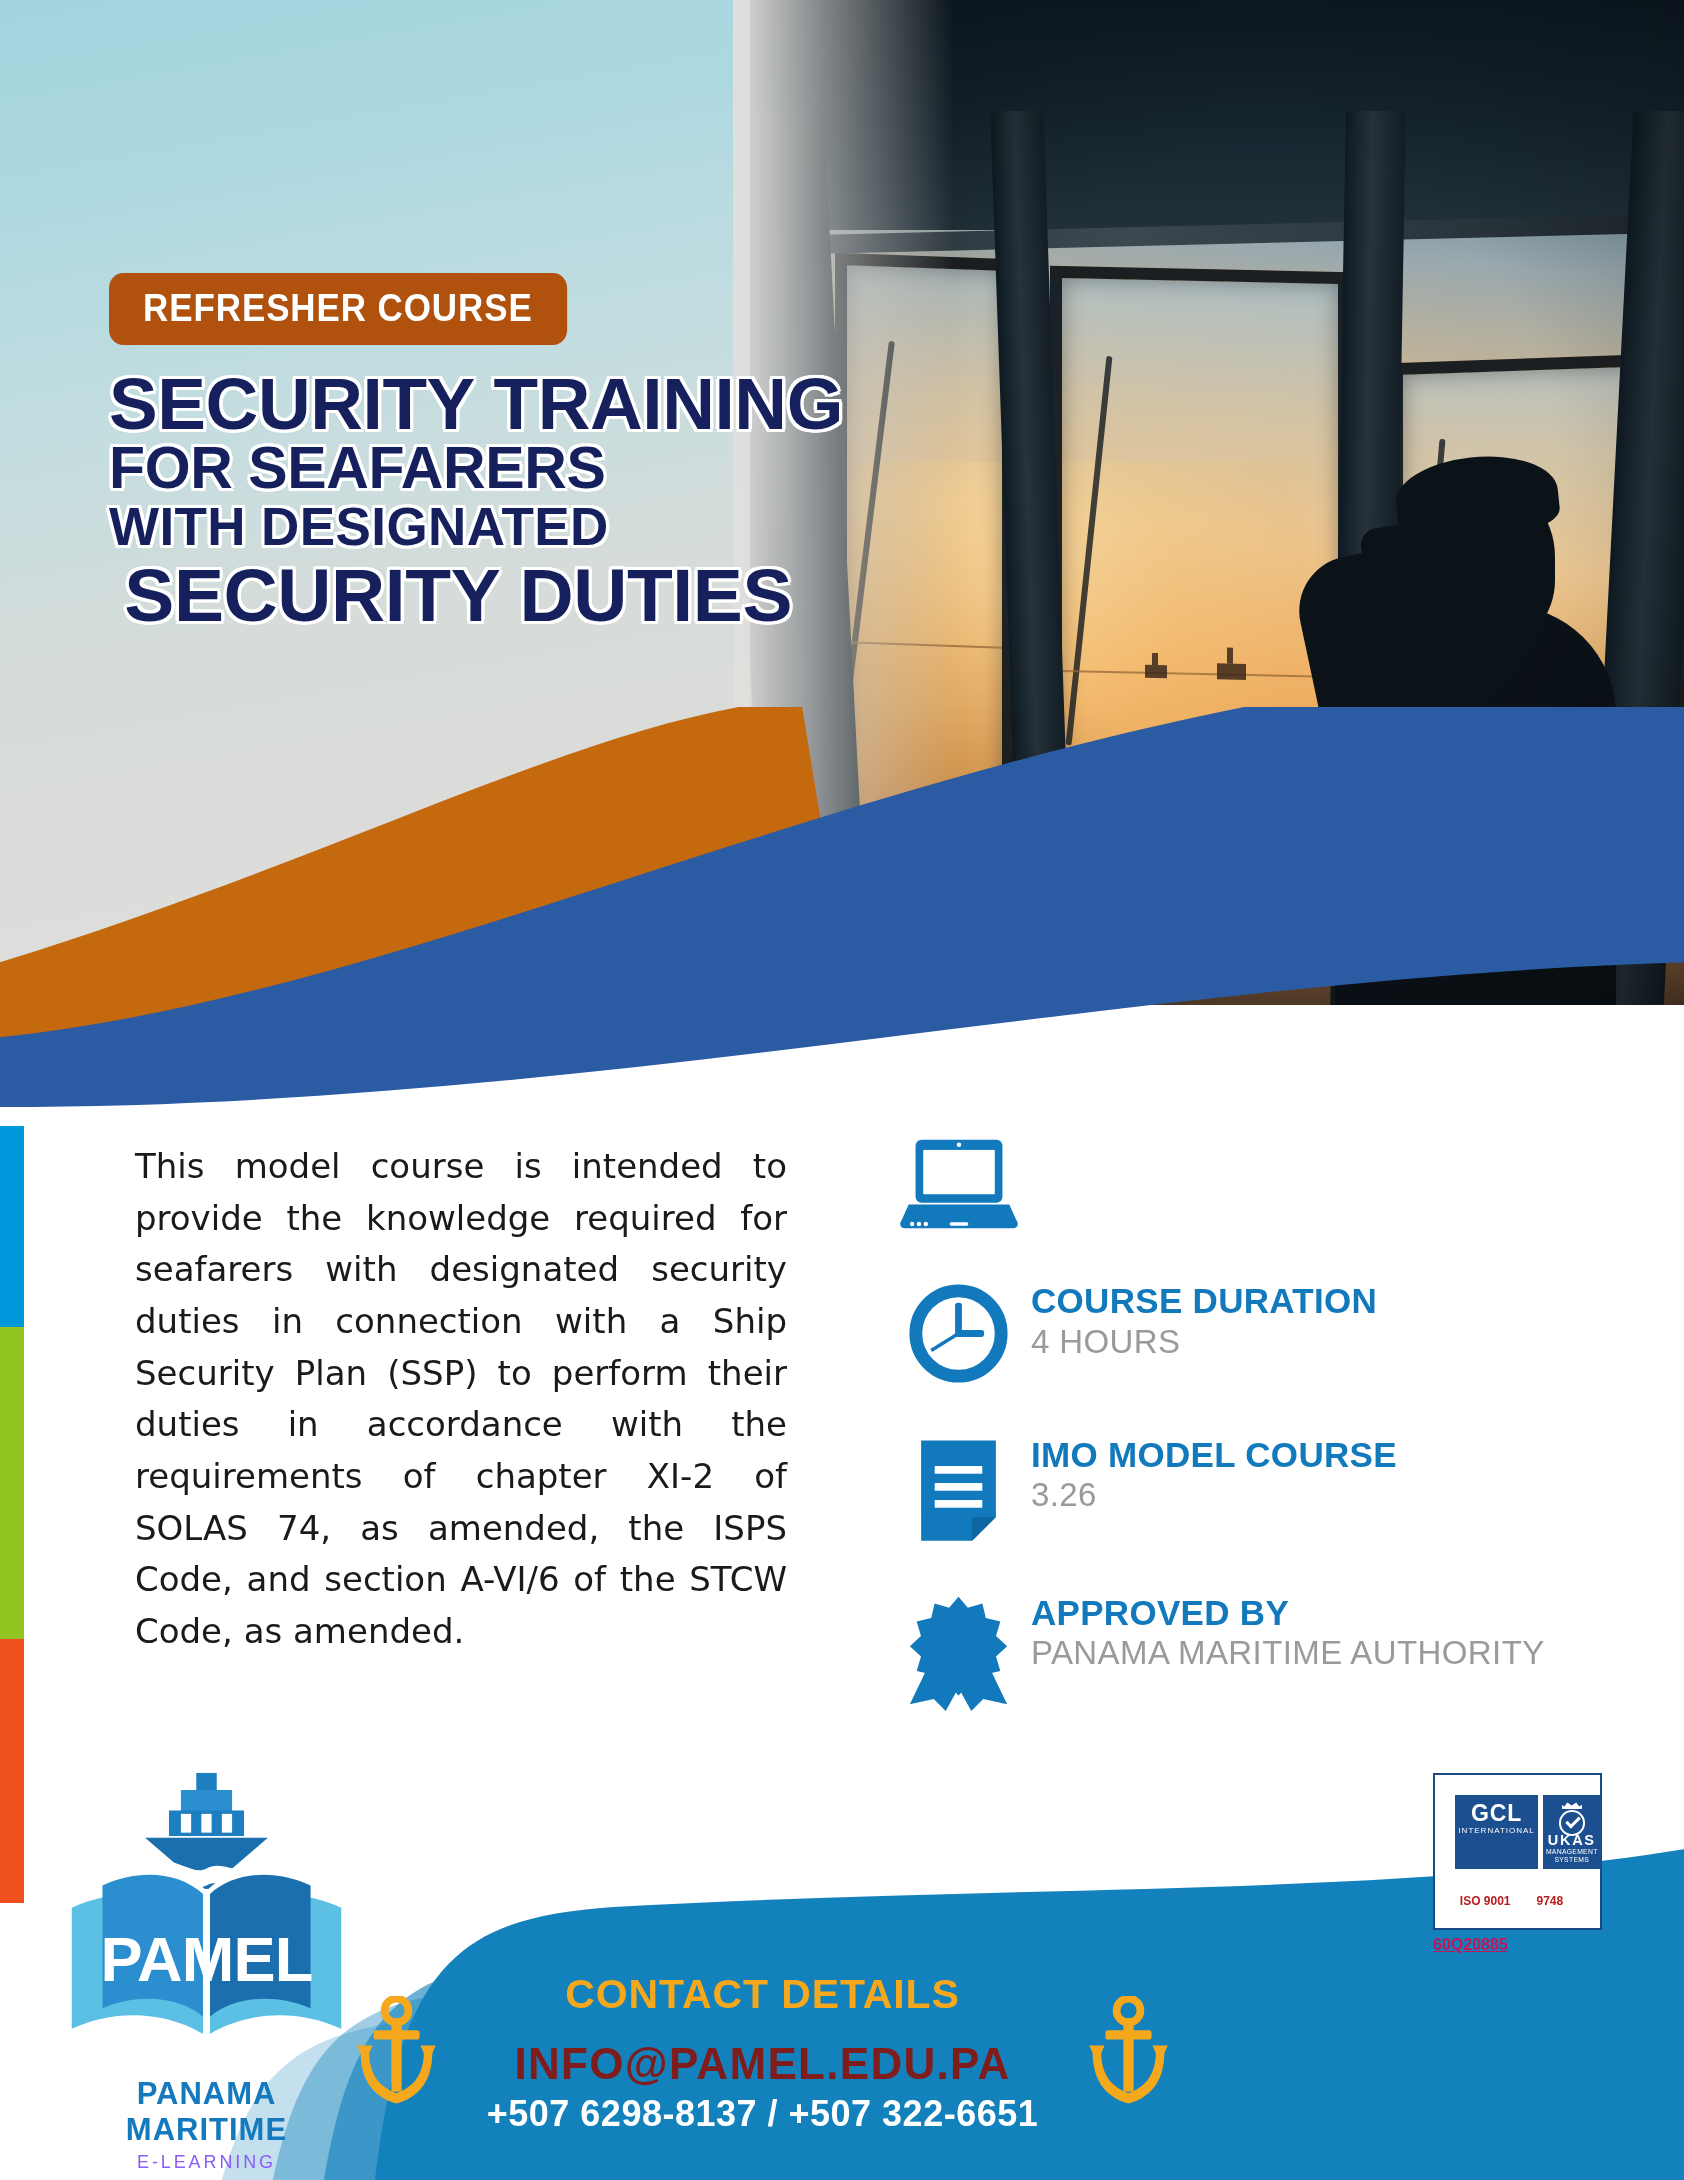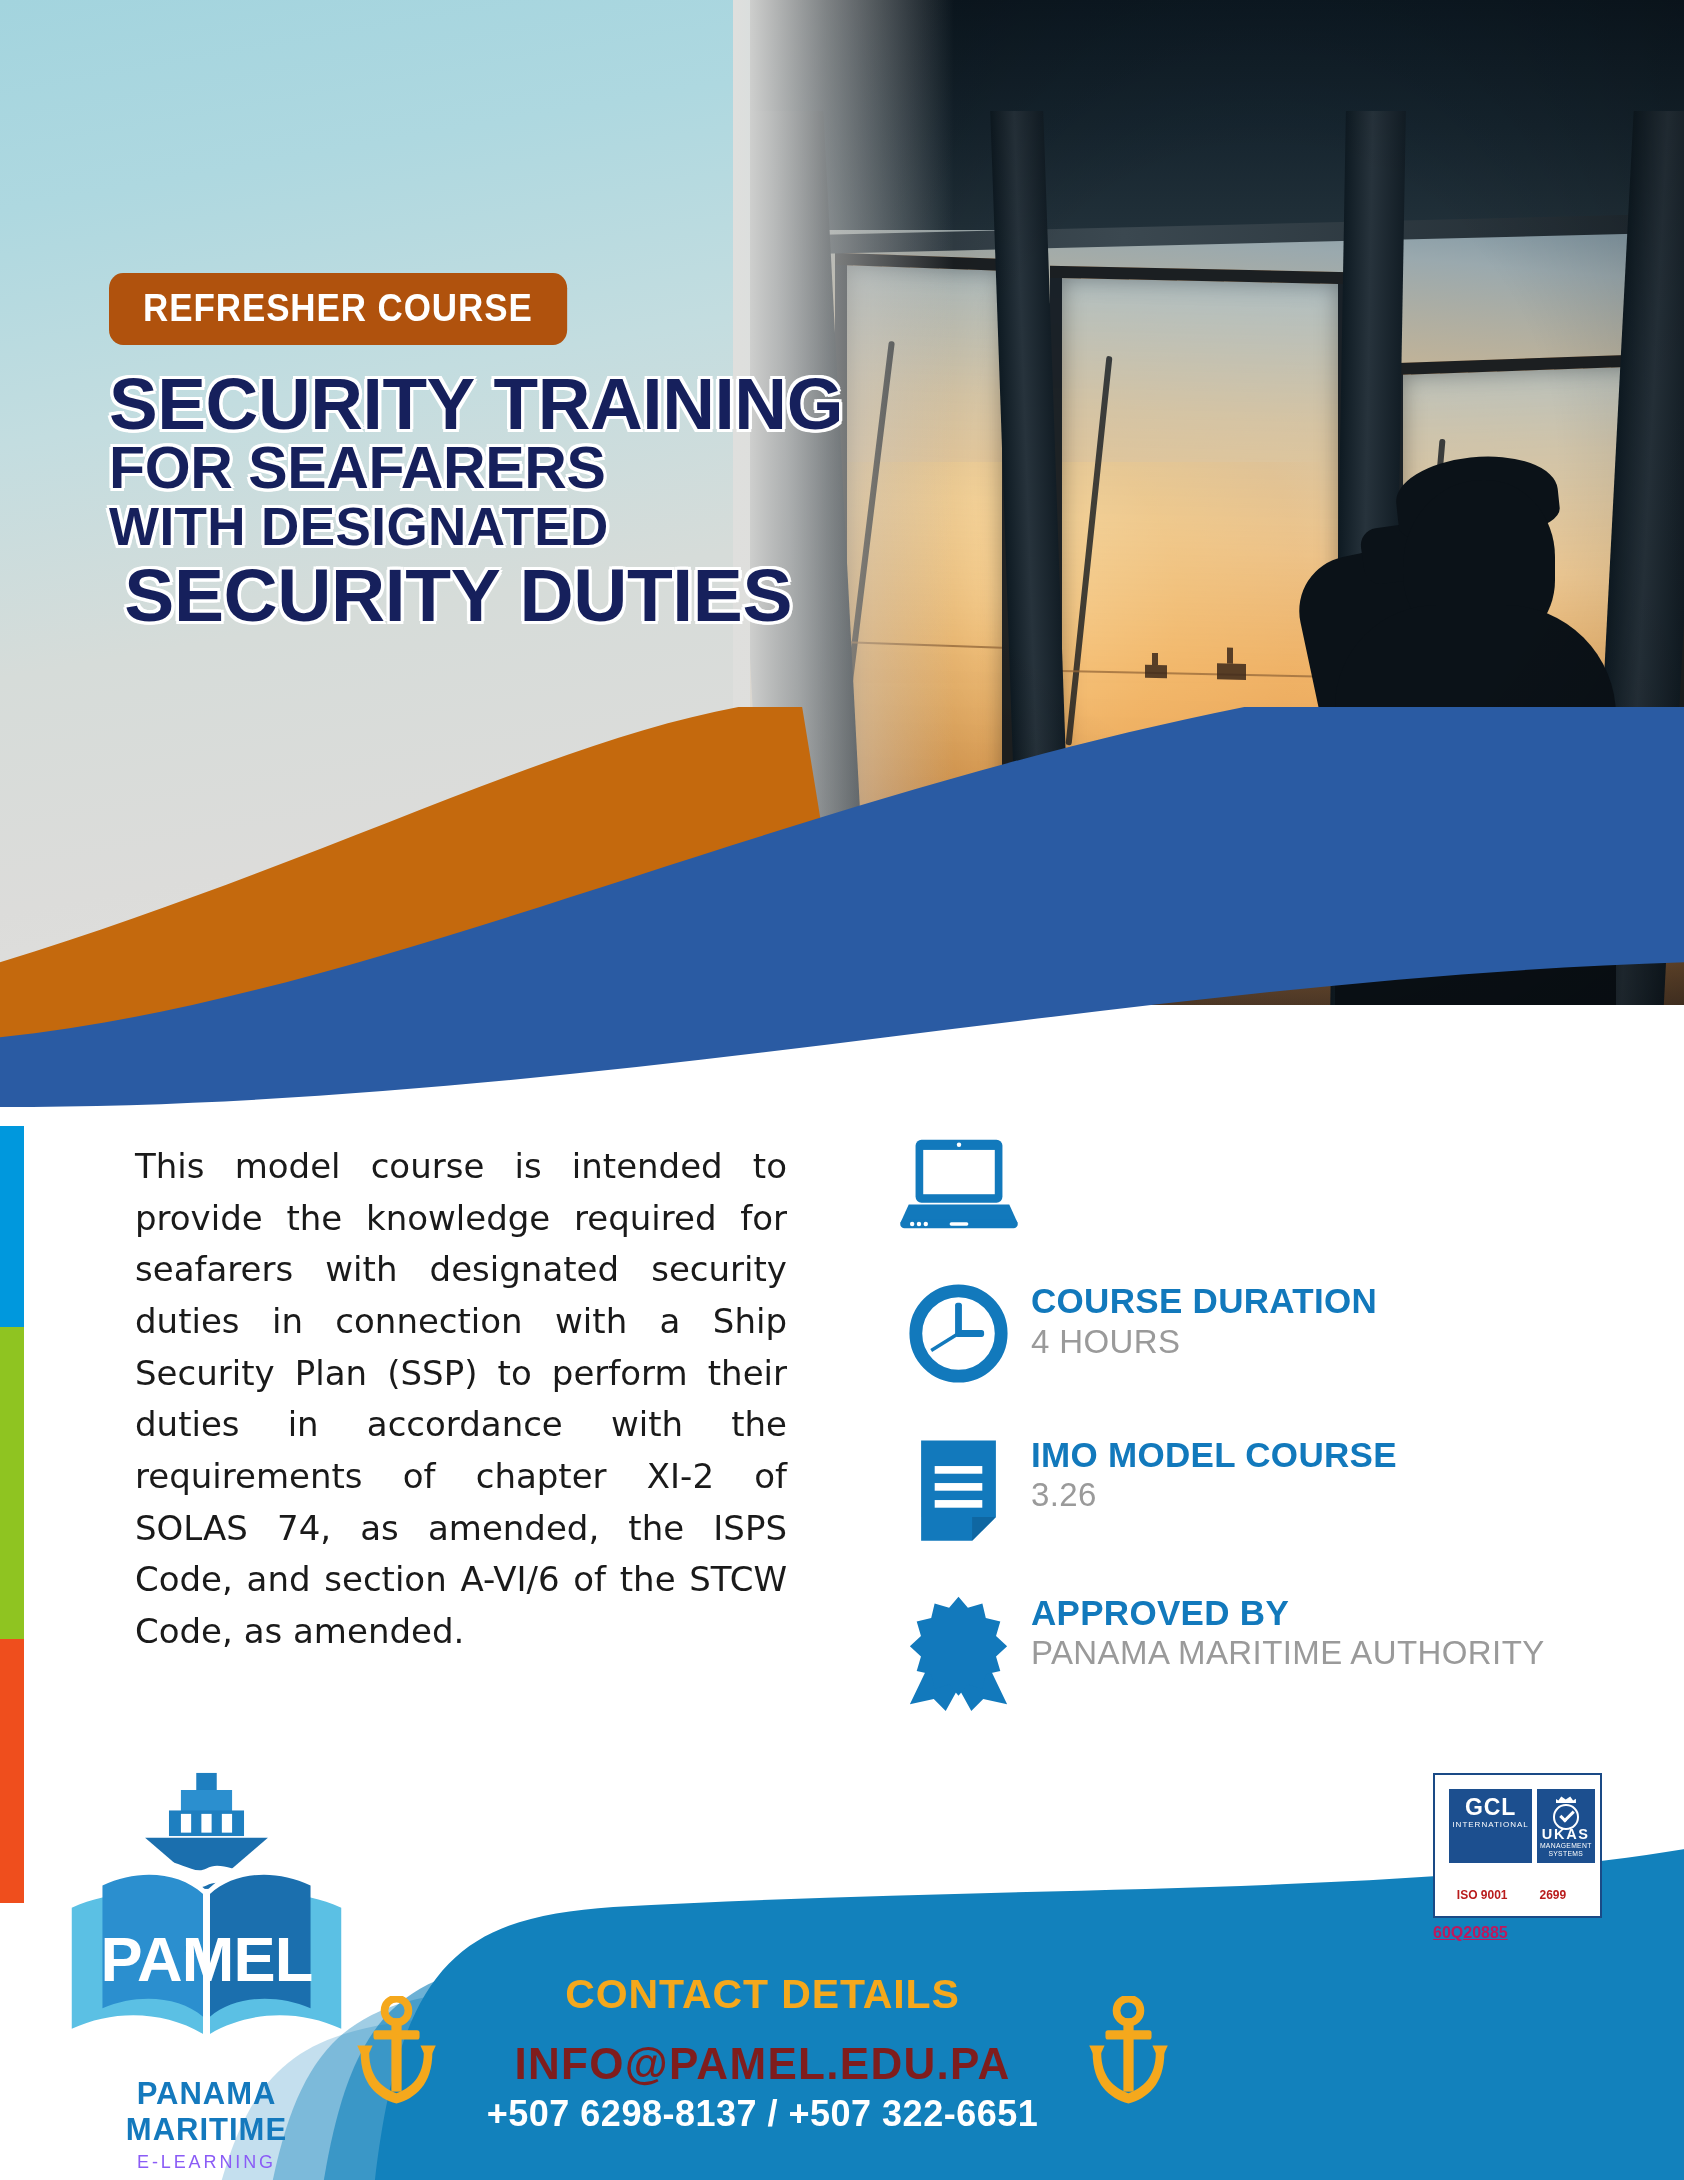--- a/index.html
+++ b/index.html
@@ -226,21 +226,21 @@
     color:#9a9a9a; font-size:33px; font-weight:normal;
     letter-spacing:0.4px; line-height:1.16; margin-top:3.4px;
   }
 
   
   .cert {
     position:absolute; left:1433px; top:1773px; z-index:8;
     width:169px;
   }
   .cert-box {
-    border:2.6px solid #1a4a86; padding:14px;
+    border:2.6px solid #1a4a86; padding:20px;
     background:#fff; display:flex; flex-direction:column;
   }
   .cert-row { display:flex; gap:4.3px; }
   .cert-cell { background:#1c4f8f; flex:1; text-align:center; padding:6.8px 3.4px 5.1px; }
   .cert-gcl { color:#fff; font-size:23px; font-weight:bold; letter-spacing:0.9px; line-height:1; }
   .cert-intl { color:#fff; font-size:8px; letter-spacing:1px; margin-top:1px; }
   .cert-ukas-mark { width:29px; height:29px; margin:0 auto 1.7px; position:relative; }
   .cert-crown {
     width:20.4px; height:7.7px; margin:0 auto 0.9px;
     background:#fff;
@@ -438,21 +438,21 @@
               <div class="cert-check"></div>
             </div>
           </div>
           <div class="cert-ukas">UKAS</div>
           <div class="cert-ms">MANAGEMENT</div>
           <div class="cert-ms">SYSTEMS</div>
         </div>
       </div>
       <div class="cert-foot">
         <div>ISO 9001</div>
-        <div>2699</div>
+        <div>9748</div>
       </div>
     </div>
     <div class="cert-code">60Q20885</div>
   </div>
 
   <svg class="footer-waves" viewBox="0 0 1978 430" preserveAspectRatio="none">
     <path d="M260,430 C300,290 360,250 520,238 L1978,238 L1978,430 Z" fill="#1281bc" opacity="0.25"></path>
     <path d="M320,430 C356,258 420,214 580,204 L1978,204 L1978,430 Z" fill="#1281bc" opacity="0.40"></path>
     <path d="M380,430 C414,224 480,180 640,170 L1978,170 L1978,430 Z" fill="#1281bc" opacity="0.62"></path>
     <path d="M440,430 C470,170 545,120 720,108 C1180,82 1640,96 1978,40

